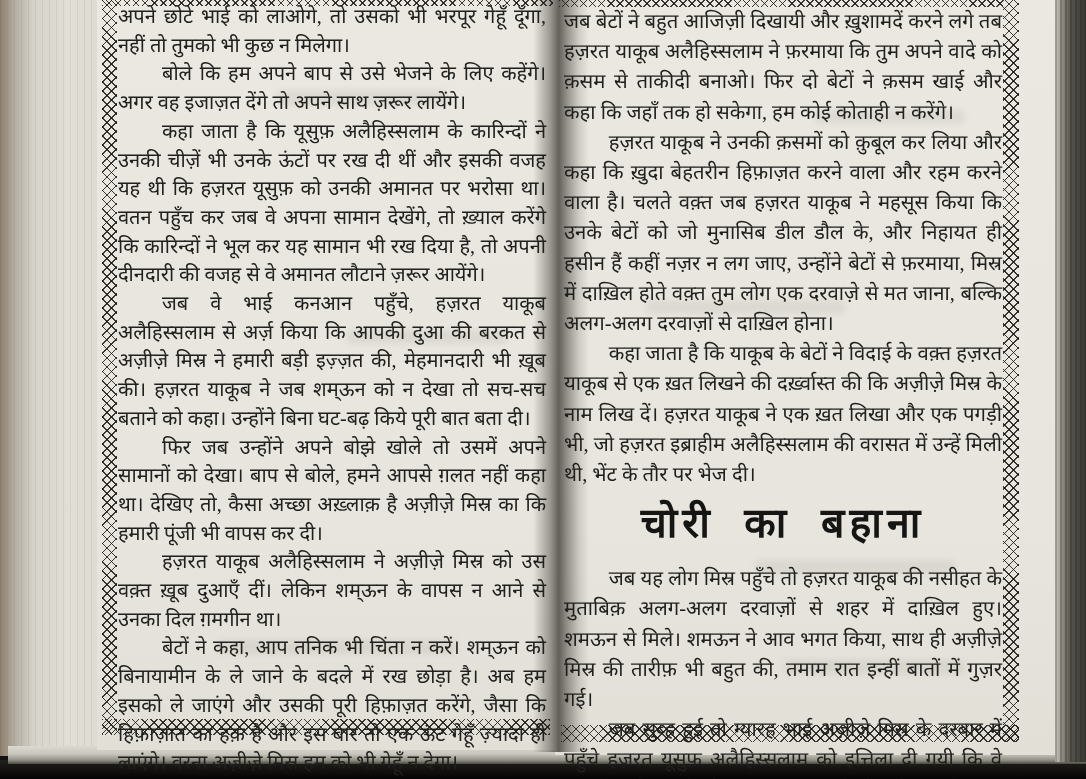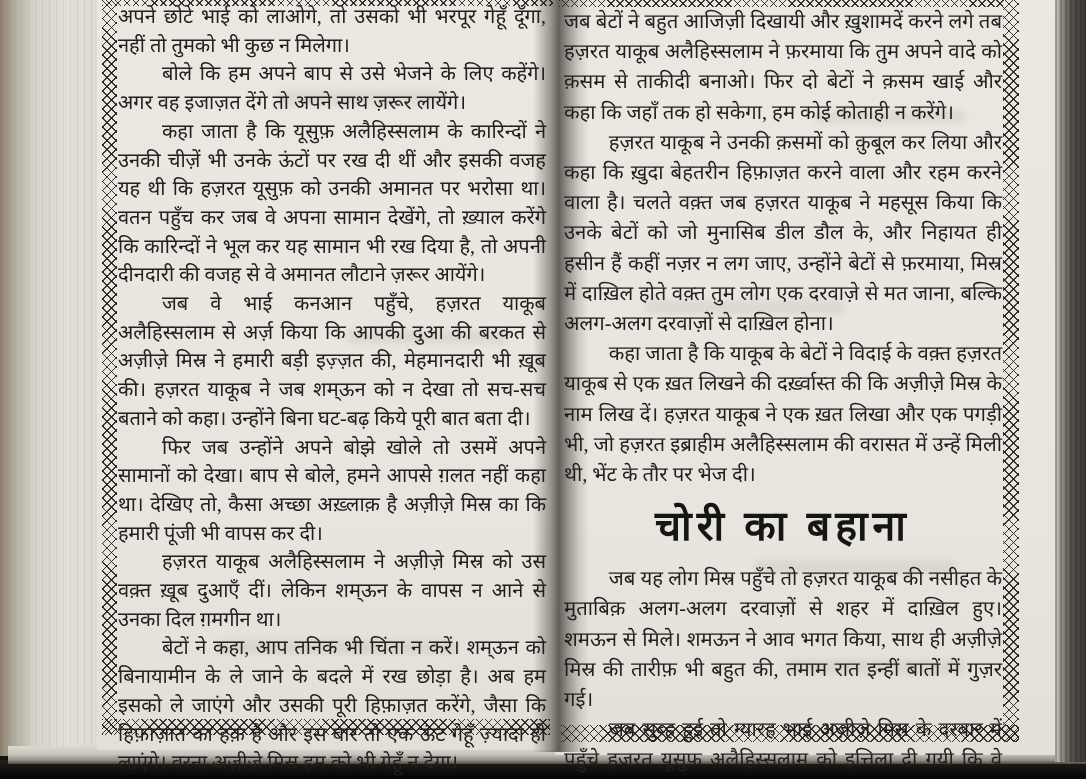--- a/index.html
+++ b/index.html
@@ -61,21 +61,21 @@
       rgba(40,36,30,0) 100%);
   }
 
   
   .textcol{position:absolute;color:#20201e;text-align:justify;}
   .lp-text{left:21px;top:2px;width:428px;font-size:20px;line-height:28.7px;}
   .rp-text{left:9px;top:6px;width:438px;font-size:20.3px;line-height:30.2px;}
   .para{margin:0;text-indent:2.2em;}
   .para.cont{text-indent:0;}
   .section-heading{
-    font-family:Liberation Serif, serif;
+    font-family:Liberation Mono, monospace;
     font-weight:800;font-size:41px;line-height:50px;letter-spacing:5px;
     text-align:center;text-indent:0;margin:12px 0 12px 0;color:#151513;
   }
 
   
   .smudge{position:absolute;background:#9a968c;opacity:0.16;filter:blur(3px);border-radius:4px;pointer-events:none;}
 </style>
 </head>
 <body>
 

